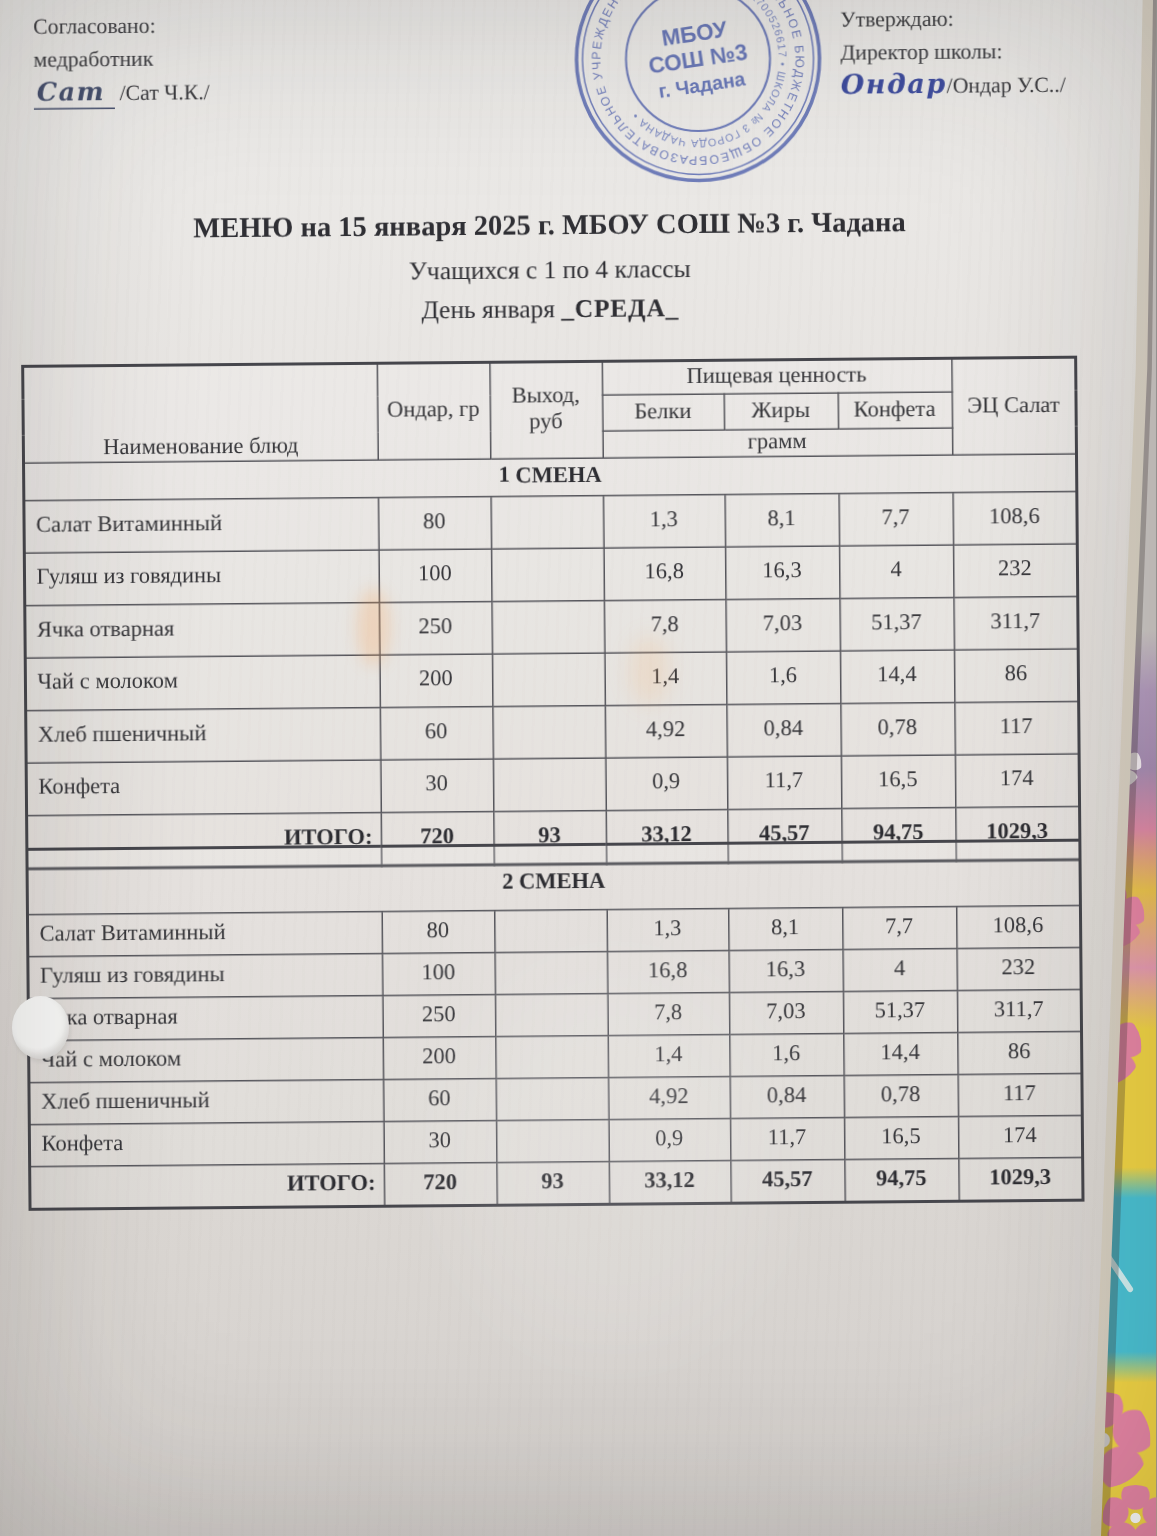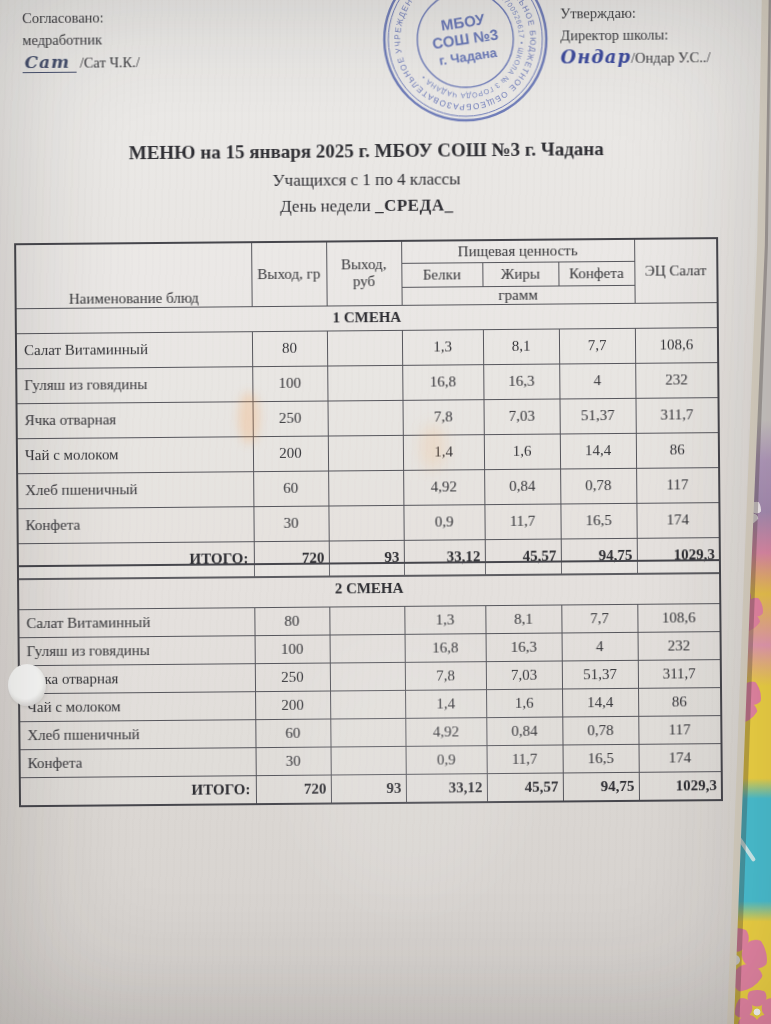--- a/index.html
+++ b/index.html
@@ -72,21 +72,21 @@
   .tbl-1{top:240px;}
   .tbl-2{top:562px;}
   .menu-table td{border:1px solid #56565c;padding:0 4px;text-align:center;overflow:hidden;}
   .h1{height:22px;} .h2{height:24px;} .h3{height:18px;}
   .th-name{text-align:center;vertical-align:bottom;padding-bottom:3px;}
   .section-row td{height:24px;font-weight:bold;color:#2d2d32;}
   .smena2-row td{height:36px;font-weight:bold;color:#2d2d32;vertical-align:middle;padding-top:6px;}
   .tbl-1 tbody.rows td{height:34px;}
   .tbl-2 tbody.rows td{height:27px;}
   .name-cell{text-align:left !important;padding-left:7px !important;}
-  .total-row td{height:24px;font-weight:bold;color:#2d2d32;text-align:right;}
+  .total-row td{height:24px;font-weight:bold;color:#2d2d32;}
   .label-cell{text-align:right !important;padding-right:5px !important;}
 
   
   .magnet{position:absolute;left:8px;top:664px;width:38px;height:42px;border-radius:50%;
     background:radial-gradient(circle at 45% 40%,#fbfbfa 0 55%,#eceae8 78%,rgba(232,230,228,0) 100%);
     box-shadow:inset -2px -3px 5px rgba(0,0,0,.07),1px 2px 3px rgba(0,0,0,.07);}
   .glint{position:absolute;border-radius:50%;pointer-events:none;}
   .glint1{left:238px;top:392px;width:22px;height:52px;background:rgba(255,150,60,.22);filter:blur(5px);}
   .glint2{left:420px;top:424px;width:26px;height:46px;background:rgba(255,170,80,.15);filter:blur(7px);}
   .glint3{left:300px;top:640px;width:220px;height:260px;background:rgba(255,255,255,.10);filter:blur(30px);}
@@ -150,37 +150,37 @@
         <g transform="rotate(-8 86 86)" fill="#4d60ae" text-anchor="middle" font-weight="bold" font-family="'Liberation Sans',sans-serif">
           <text x="86" y="74" font-size="15">МБОУ</text>
           <text x="86" y="91" font-size="15">СОШ №3</text>
           <text x="86" y="108" font-size="13">г. Чадана</text>
         </g>
       </svg>
 
       <div class="titles">
         <p class="t-main">МЕНЮ на 15 января 2025 г. МБОУ СОШ №3 г. Чадана</p>
         <p class="t-sub">Учащихся с 1 по 4 классы</p>
-        <p class="t-day"><span>День недели </span><b>_СРЕДА_</b></p>
+        <p class="t-day"><span>День января </span><b>_СРЕДА_</b></p>
       </div>
 
       <table class="menu-table tbl-1">
         <colgroup>
           <col style="width:236px">
             <col style="width:75px">
             <col style="width:75px">
           <col style="width:81px">
             <col style="width:76px">
             <col style="width:76px">
             <col style="width:83px">
         </colgroup>
         <thead>
           <tr class="h1">
             <td rowspan="3" class="th-name">Наименование блюд</td>
-            <td rowspan="3">Выход, гр</td>
+            <td rowspan="3">Ондар, гр</td>
             <td rowspan="3">Выход, руб</td>
             <td colspan="3">Пищевая ценность</td>
             <td rowspan="3">ЭЦ Салат</td>
           </tr>
           <tr class="h2">
             <td>Белки</td>
             <td>Жиры</td>
             <td>Конфета</td>
           </tr>
           <tr class="h3">

